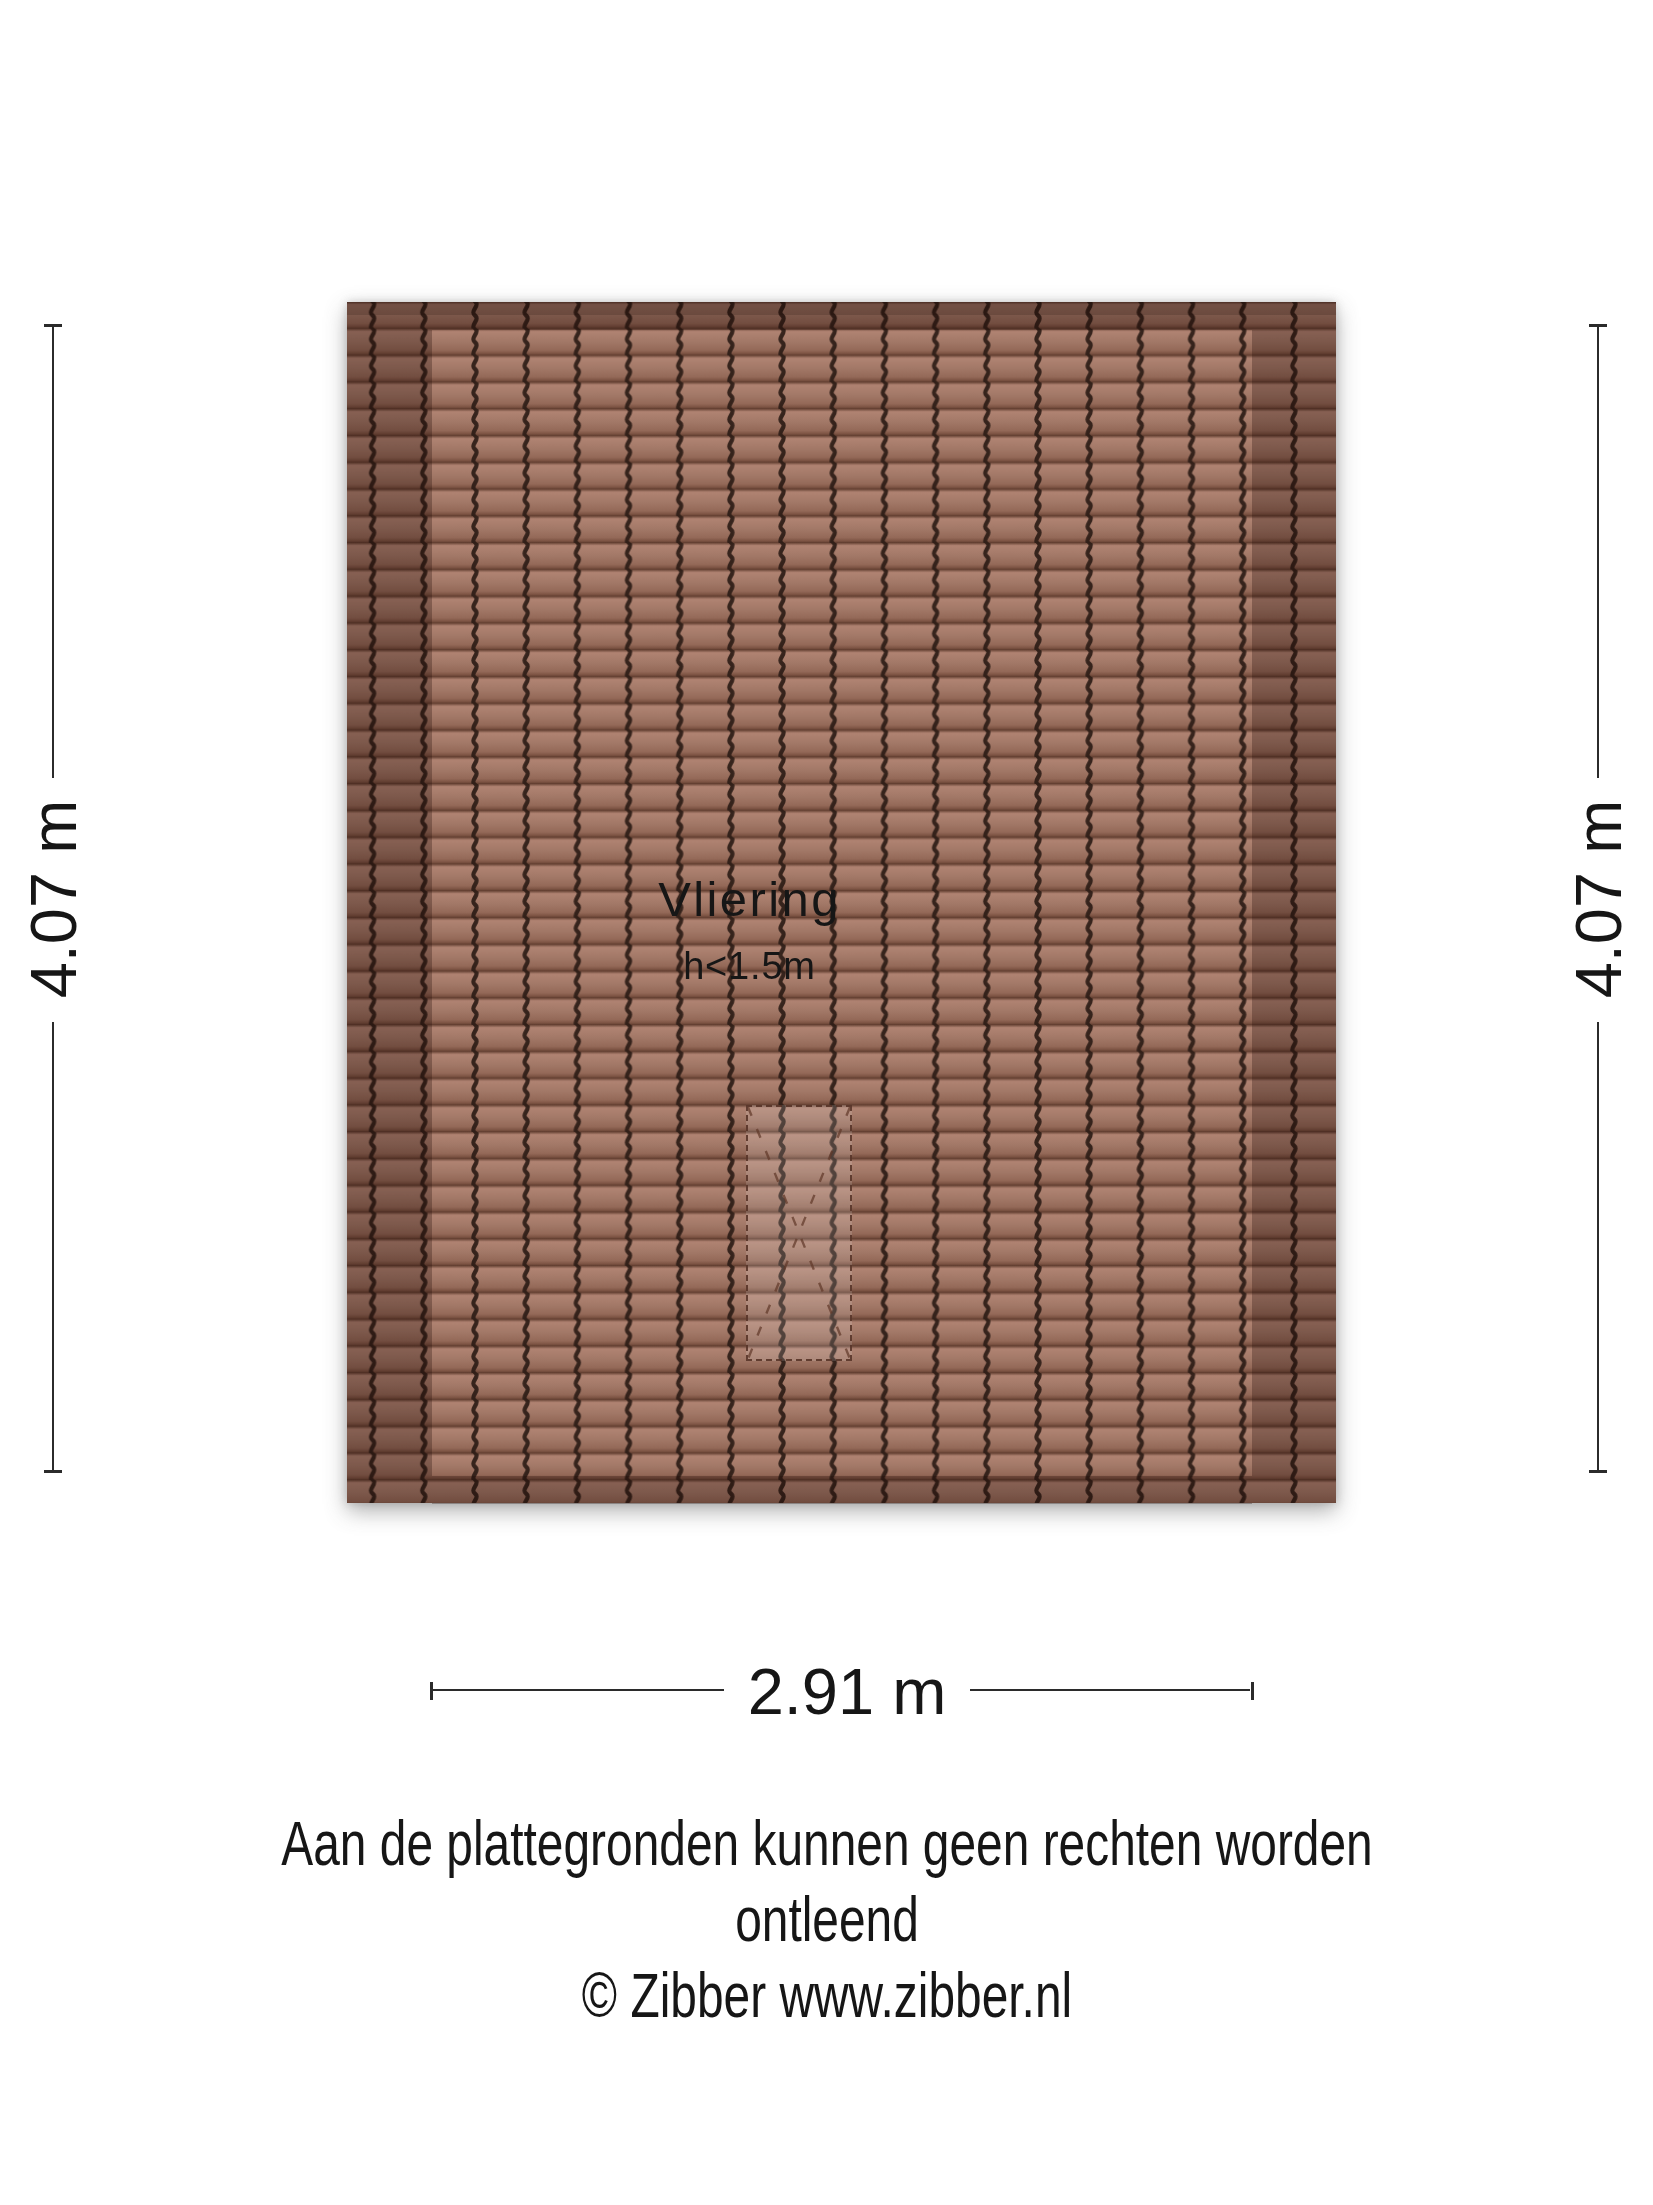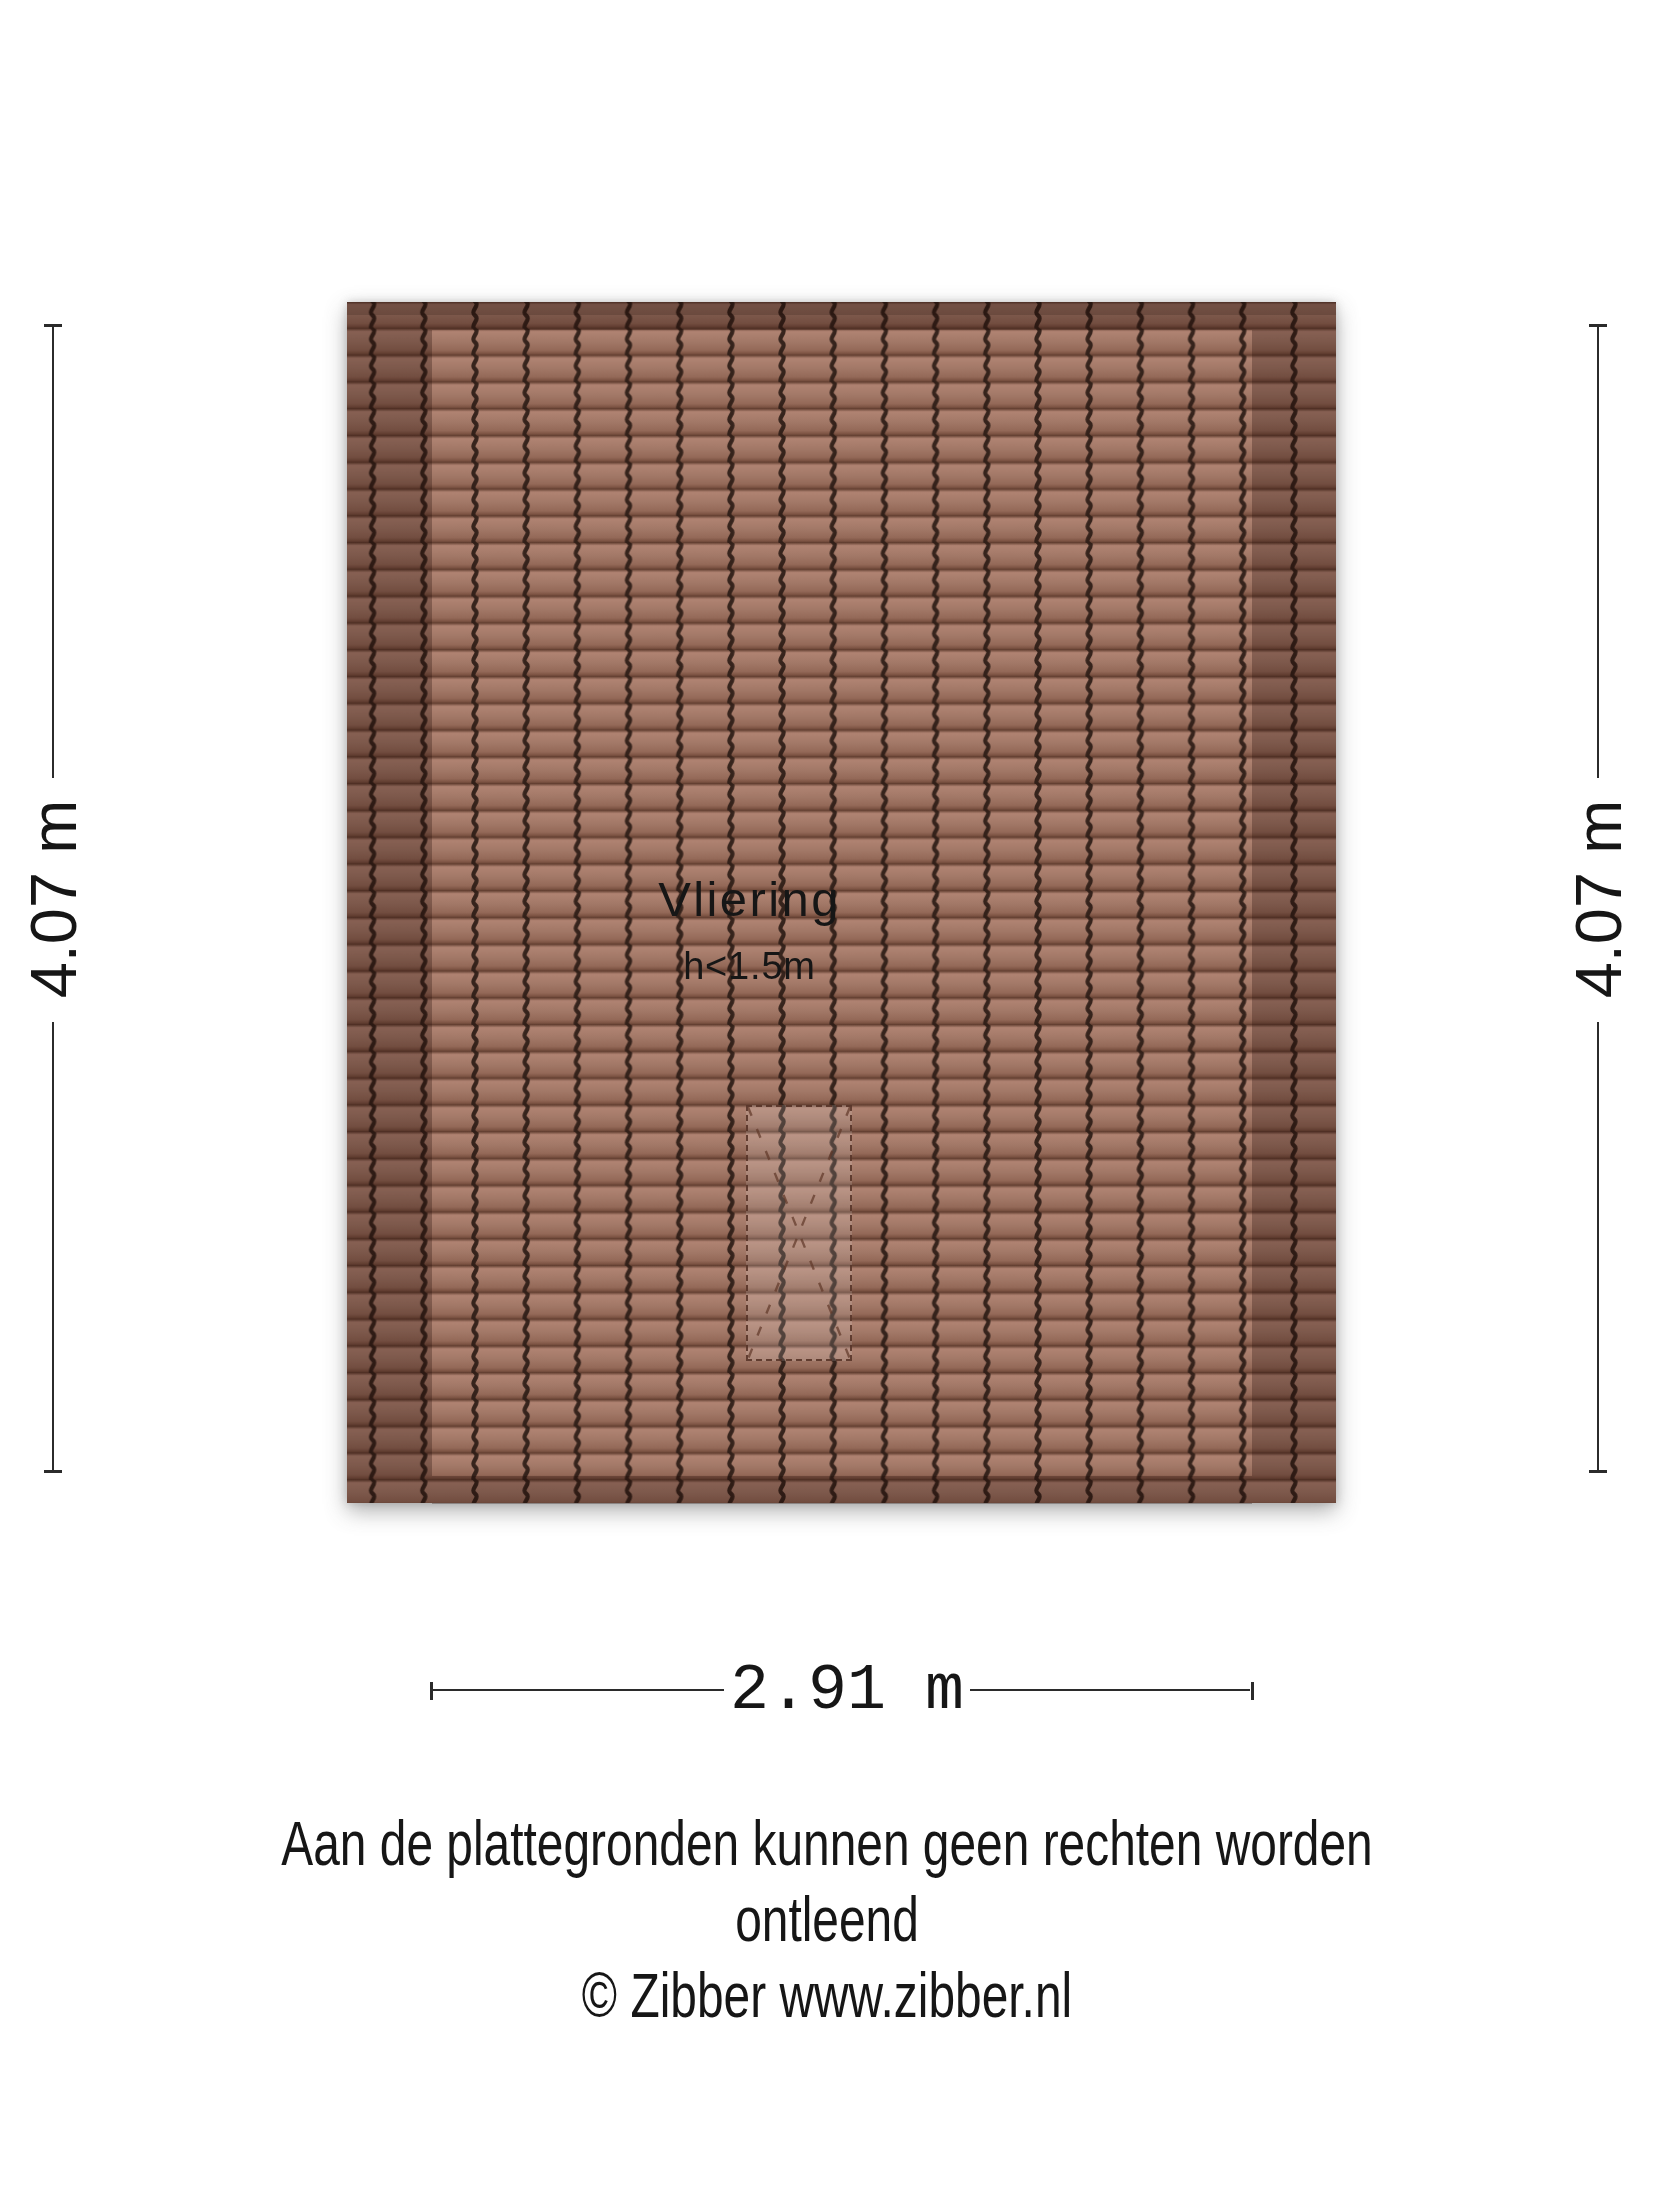--- a/index.html
+++ b/index.html
@@ -111,21 +111,21 @@
     <div class="dim-cap-h" style="left:1589px; top:324px;"></div>
     <div class="dim-seg-v" style="left:1597px; top:327px; height:451px;"></div>
     <div class="dim-label vertical" style="left:1598px; top:899px;">4.07 m</div>
     <div class="dim-seg-v" style="left:1597px; top:1022px; height:451px;"></div>
     <div class="dim-cap-h" style="left:1589px; top:1470px;"></div>
   </div>
 
   <div>
     <div class="dim-cap-v" style="left:430px; top:1682px;"></div>
     <div class="dim-seg-h" style="left:433px; top:1689px; width:291px;"></div>
-    <div class="dim-label horizontal" style="left:847px; top:1691px;font-family:Liberation Mono, monospace;">2.91 m</div>
+    <div class="dim-label horizontal" style="left:847px; top:1691px;">2.91 m</div>
     <div class="dim-seg-h" style="left:970px; top:1689px; width:280px;"></div>
     <div class="dim-cap-v" style="left:1251px; top:1682px;"></div>
   </div>
 
   <div class="footer">
     <div>Aan de plattegronden kunnen geen rechten worden ontleend</div>
     <div>© Zibber www.zibber.nl</div>
   </div>
 
 </div>

